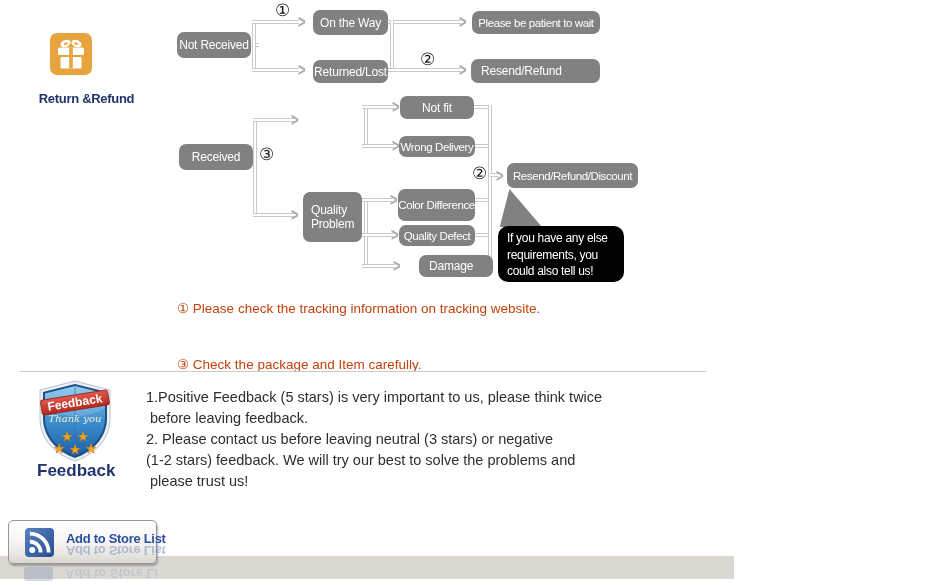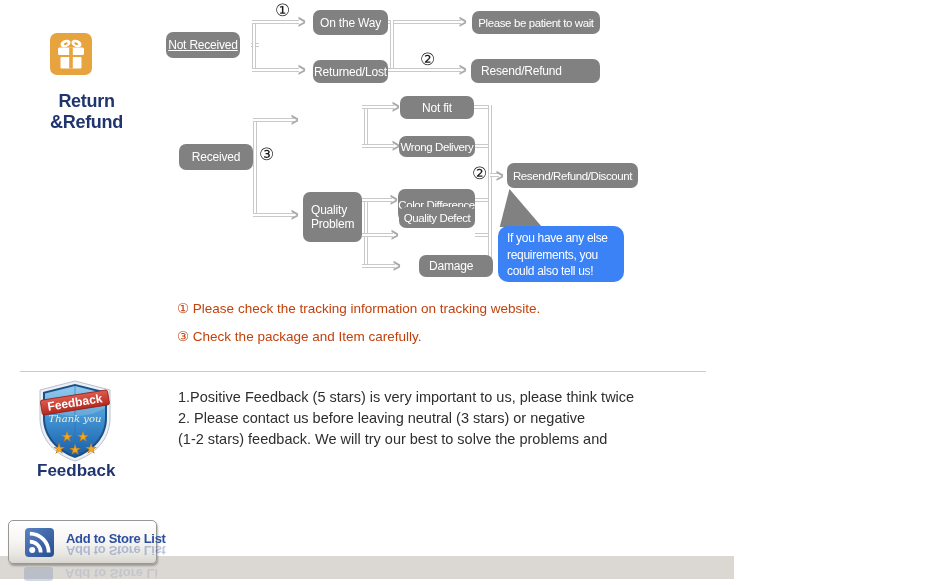--- a/index.html
+++ b/index.html
@@ -17,38 +17,38 @@
 
   .hl{position:absolute;height:2px;background:#fff;
       border-top:1px solid #c9c9c9;border-bottom:1px solid #c9c9c9;}
   .vl{position:absolute;width:2px;background:#fff;
       border-left:1px solid #c9c9c9;border-right:1px solid #c9c9c9;}
   .arr{position:absolute;color:#a9a9a9;font-size:13px;font-weight:bold;
        transform:scaleY(1.35);line-height:13px;width:10px;}
   .mark{position:absolute;font-size:17px;color:#1b1b1b;line-height:18px;}
 
   .bubble{position:absolute;left:498px;top:226px;width:126px;height:56px;
-          background:#3b82f6;color:#fff;border-radius:10px;font-size:12px;
+          background:#000000;color:#fff;border-radius:10px;font-size:12px;
           line-height:16.5px;letter-spacing:-0.3px;padding:4px 3px 4px 9px;
           box-sizing:border-box;}
   .bubble-tail{position:absolute;left:498px;top:189px;width:44px;height:38px;
           background:#818181;clip-path:polygon(26% 0, 100% 100%, 4% 100%);}
 
   .note{position:absolute;left:177px;color:#c2410c;font-size:13.5px;white-space:pre;}
 
   
   .hdr-title{position:absolute;left:24px;top:91px;width:125px;text-align:center;
-             font-size:18px;font-weight:bold;color:#20356e;letter-spacing:-0.3px;}
+             font-size:13px;font-weight:bold;color:#20356e;letter-spacing:-0.3px;}
 
   
   .divider{position:absolute;left:20px;top:371px;width:686px;height:1px;background:#cbcbcb;}
   .fb-label{position:absolute;left:37px;top:461px;width:78px;text-align:center;
             font-size:17px;font-weight:bold;color:#20356e;}
   .fb-text{position:absolute;left:146px;top:387px;color:#2e2e2e;font-size:14.5px;}
-  .fb-text div{white-space:pre;line-height:21px;margin-left:32px;}
+  .fb-text div{white-space:pre;line-height:21px;}
 
   
   .graybar{position:absolute;left:0;top:556px;width:734px;height:23px;
            background:#dbd8d3;z-index:1;}
   .store-btn{position:absolute;left:8px;top:520px;width:149px;height:44px;
            border:1px solid #979797;border-radius:5px;box-sizing:border-box;z-index:3;
            background:linear-gradient(180deg,#ffffff 0%,#f7f6f3 45%,#e9e7e2 78%,#d9d6d0 100%);
            box-shadow:inset 0 1px 0 #ffffff,1px 2px 2px rgba(0,0,0,0.28);cursor:pointer;}
   .rss{position:absolute;left:16px;top:7px;width:29px;height:29px;border-radius:4px;
        background:linear-gradient(135deg,#5a82c2 0%,#274d91 100%);}
@@ -116,39 +116,39 @@
   <div class="arr" style="left:390px;top:193px;">&gt;</div>
   <div class="arr" style="left:391px;top:228px;">&gt;</div>
   <div class="arr" style="left:393px;top:259px;">&gt;</div>
   <div class="arr" style="left:496px;top:169px;">&gt;</div>
 
   <div class="mark" style="left:275px;top:2px;">①</div>
   <div class="mark" style="left:420px;top:51px;">②</div>
   <div class="mark" style="left:472px;top:165px;">②</div>
   <div class="mark" style="left:259px;top:146px;">③</div>
 
-  <div class="fbox" style="left:166px;top:32px;width:74px;height:26px;text-decoration:underline;">Not Received</div>
+  <div class="fbox" style="left:177px;top:32px;width:74px;height:26px;">Not Received</div>
   <div class="fbox" style="left:313px;top:10px;width:75px;height:25px;">On the Way</div>
   <div class="fbox small" style="left:472px;top:11px;width:128px;height:23px;">Please be patient to wait</div>
   <div class="fbox" style="left:313px;top:60px;width:75px;height:23px;">Returned/Lost</div>
   <div class="fbox leftpad" style="left:471px;top:59px;width:129px;height:24px;">Resend/Refund</div>
   <div class="fbox" style="left:179px;top:144px;width:74px;height:26px;">Received</div>
   <div class="fbox" style="left:400px;top:96px;width:74px;height:23px;">Not fit</div>
   <div class="fbox small" style="left:399px;top:136px;width:76px;height:21px;">Wrong Delivery</div>
   <div class="fbox small" style="left:507px;top:163px;width:131px;height:25px;">Resend/Refund/Discount</div>
   <div class="fbox multi" style="left:303px;top:192px;width:59px;height:50px;">Quality Problem</div>
   <div class="fbox small" style="left:398px;top:189px;width:77px;height:32px;">Color Difference</div>
-  <div class="fbox small" style="left:399px;top:207px;width:76px;height:21px;">Quality Defect</div>
+  <div class="fbox small" style="left:399px;top:225px;width:76px;height:21px;">Quality Defect</div>
   <div class="fbox leftpad" style="left:401px;top:255px;width:74px;height:22px;margin-left:18px;">Damage</div>
 
   <div class="bubble-tail"></div>
   <div class="bubble">If you have any else requirements, you could also tell us!</div>
 
   <div class="note" style="top:300px;">① Please check the tracking information on tracking website.</div>
-  <div class="note" style="top:328px;">③ Check the package and Item carefully.</div>
+  <div class="note" style="top:356px;">③ Check the package and Item carefully.</div>
 
   <div class="divider"></div>
 
   <svg style="position:absolute;left:37px;top:380px;" width="76" height="82" viewBox="0 0 76 82">
     <defs>
       <linearGradient id="shieldGrad" x1="0" y1="0" x2="0" y2="1">
         <stop offset="0" stop-color="#7cc0ea"></stop>
           <stop offset="0.5" stop-color="#3e8fd0"></stop>
           <stop offset="1" stop-color="#1b5fa8"></stop>
       </linearGradient>
@@ -172,22 +172,24 @@
       <text x="46" y="61">★</text>
       <text x="22" y="73">★</text>
       <text x="38" y="74">★</text>
       <text x="54" y="73">★</text>
     </g>
   </svg>
   <div class="fb-label">Feedback</div>
 
   <div class="fb-text">
     <div>1.Positive Feedback (5 stars) is very important to us, please think twice</div>
+    <div> before leaving feedback.</div>
     <div>2. Please contact us before leaving neutral (3 stars) or negative</div>
     <div>(1-2 stars) feedback. We will try our best to solve the problems and</div>
+    <div> please trust us!</div>
   </div>
 
   <div class="graybar"></div>
 
   <div class="btn-refl">
     <div class="rss-ghost"></div>
     <div class="label-ghost">Add to Store List</div>
   </div>
 
   <div class="store-btn">

